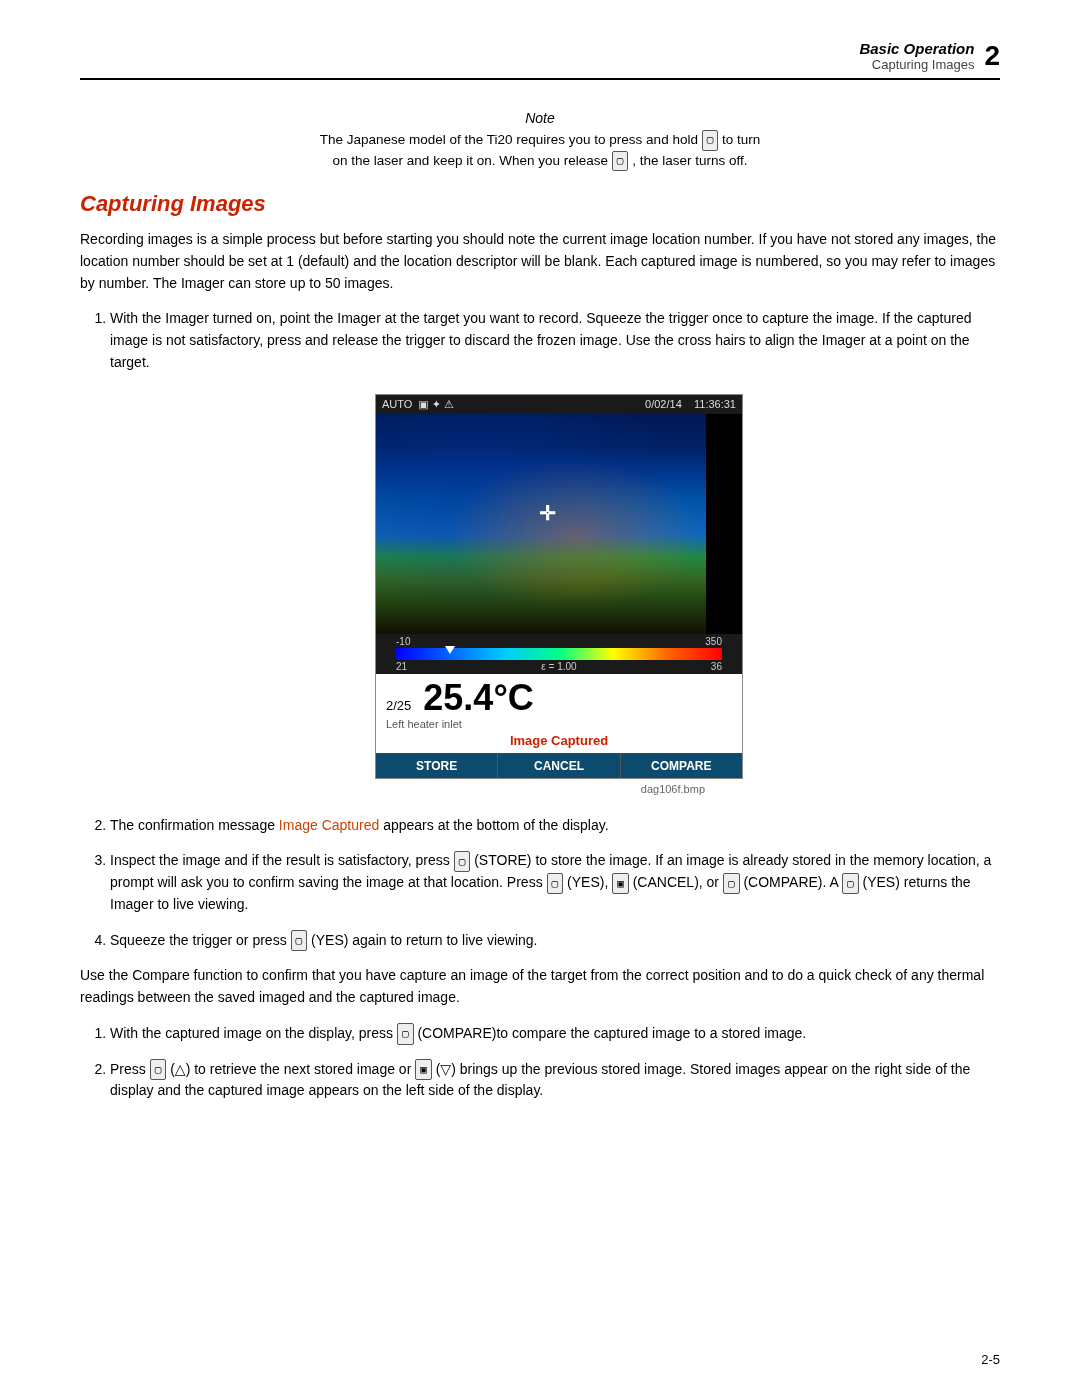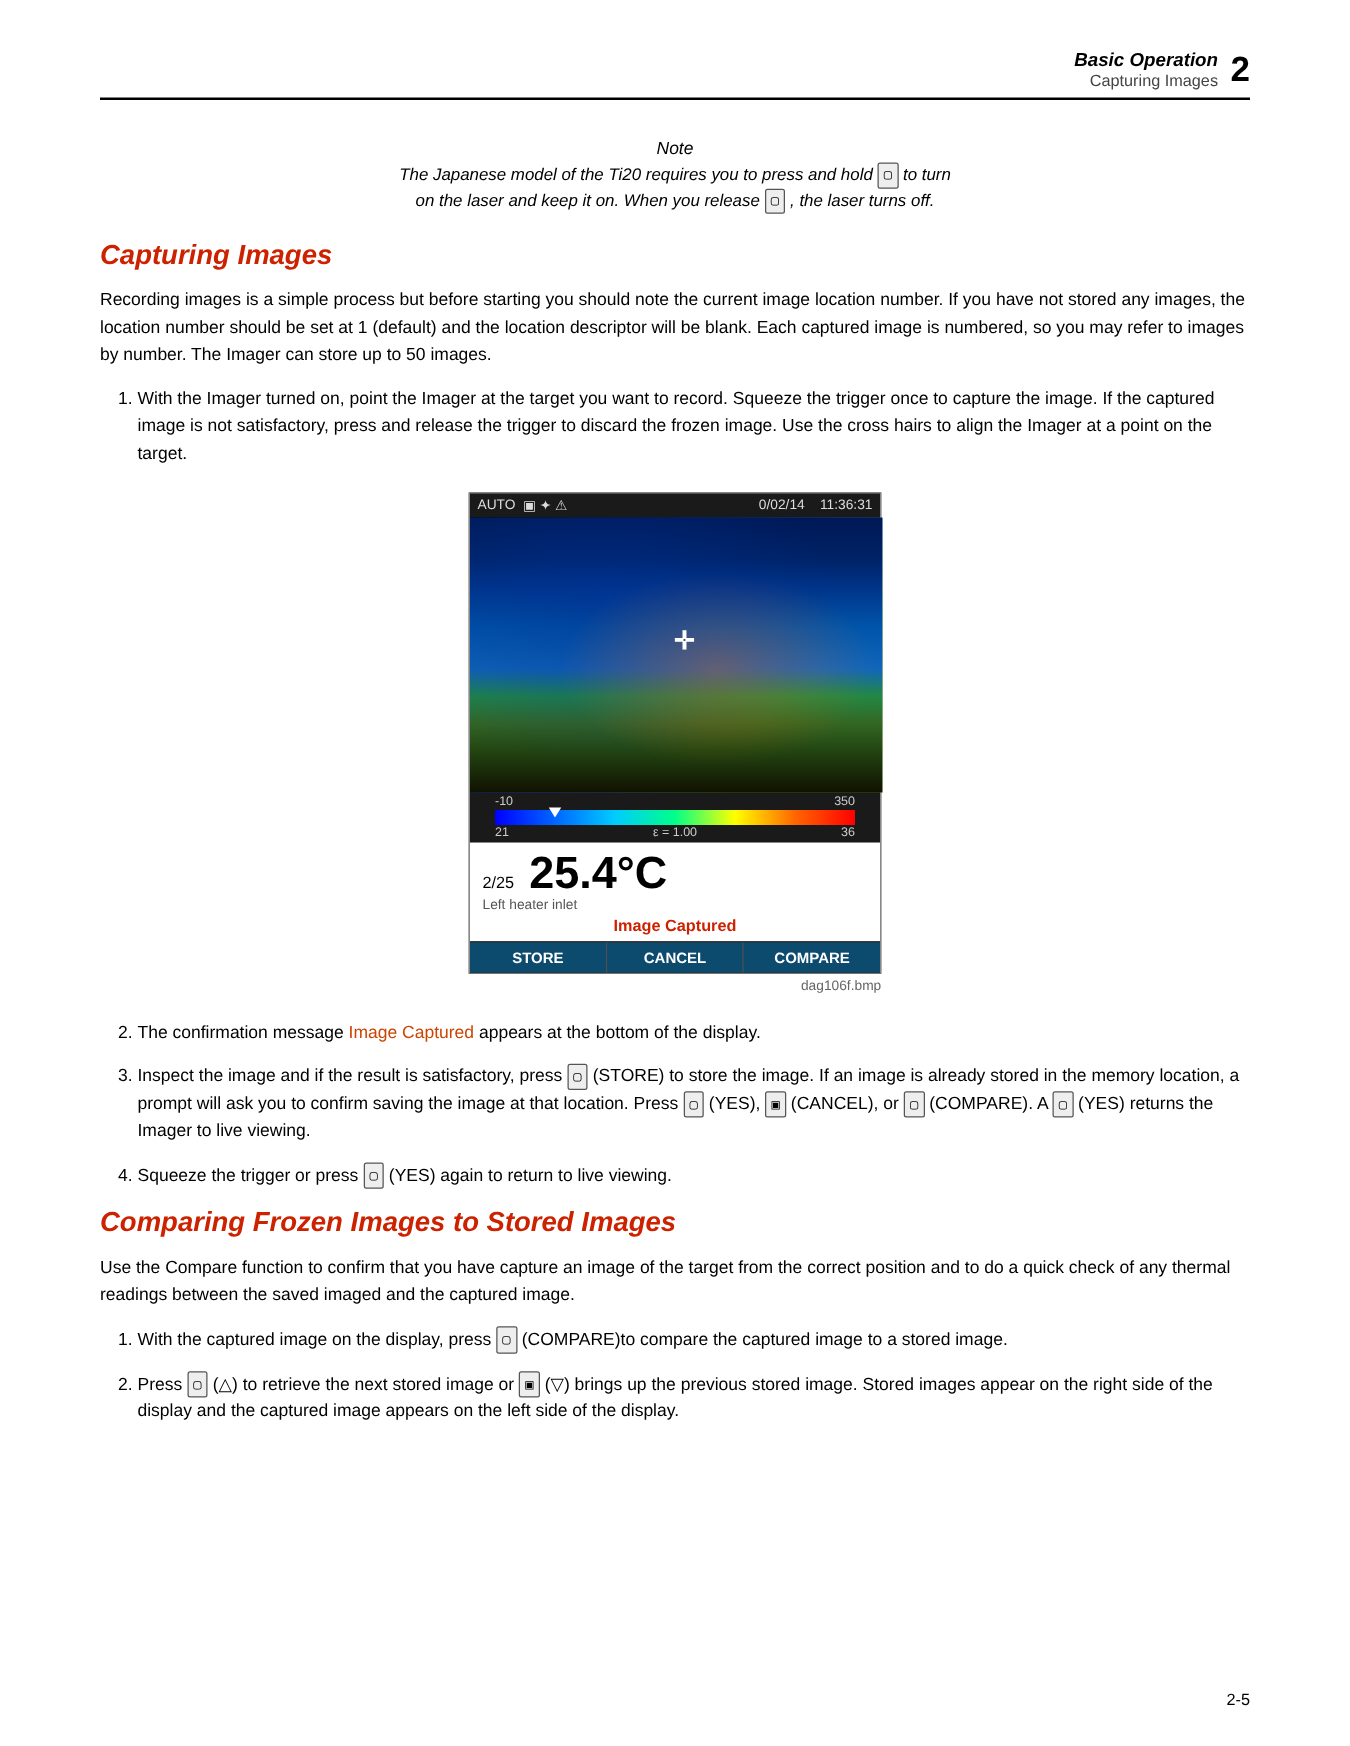--- a/index.html
+++ b/index.html
@@ -59,21 +59,20 @@
       text-align: center;
       margin-bottom: 20px;
     }
     .note-label {
       font-style: italic;
       font-weight: normal;
       font-size: 14px;
       margin-bottom: 4px;
     }
     .note-text {
-      font-style: italic;
       font-size: 13.5px;
       color: #000;
       line-height: 1.5;
     }
 
     
     .section-heading {
       font-size: 22px;
       font-weight: bold;
       font-style: italic;
@@ -103,21 +102,21 @@
     }
 
     
     .device-image-container {
       margin: 20px auto 20px auto;
       width: 330px;
     }
 
     
     .thermal-display {
-      width: 330px;
+      width: 368px;
       border: 1px solid #888;
       background: #000;
       font-family: Arial, sans-serif;
     }
 
     .thermal-topbar {
       background: #1a1a1a;
       padding: 3px 6px;
       display: flex;
       align-items: center;
@@ -402,21 +401,20 @@
       <li>
         <span>Inspect the image and if the result is satisfactory, press <span class="key-icon">▢</span> (STORE) to store the image. If an image is already stored in the memory location, a prompt will ask you to confirm saving the image at that location. Press <span class="key-icon">▢</span> (YES), <span class="key-icon">▣</span> (CANCEL), or <span class="key-icon">▢</span> (COMPARE). A <span class="key-icon">▢</span> (YES) returns the Imager to live viewing.</span>
       </li>
       <li>
         <span>Squeeze the trigger or press <span class="key-icon">▢</span> (YES) again to return to live viewing.</span>
       </li>
     </ol>
   </div>
 
   <div class="section2">
-    <h2 class="section-heading">Comparing Frozen Images to Stored Images</h2>
     <p class="body-text">Use the Compare function to confirm that you have capture an image of the target from the correct position and to do a quick check of any thermal readings between the saved imaged and the captured image.</p>
 
     <ol class="content-list">
       <li>
         <span>With the captured image on the display, press <span class="key-icon">▢</span> (COMPARE)to compare the captured image to a stored image.</span>
       </li>
       <li>
         <span>Press <span class="key-icon">▢</span> (△) to retrieve the next stored image or <span class="key-icon">▣</span> (▽) brings up the previous stored image. Stored images appear on the right side of the display and the captured image appears on the left side of the display.</span>
       </li>
     </ol>

